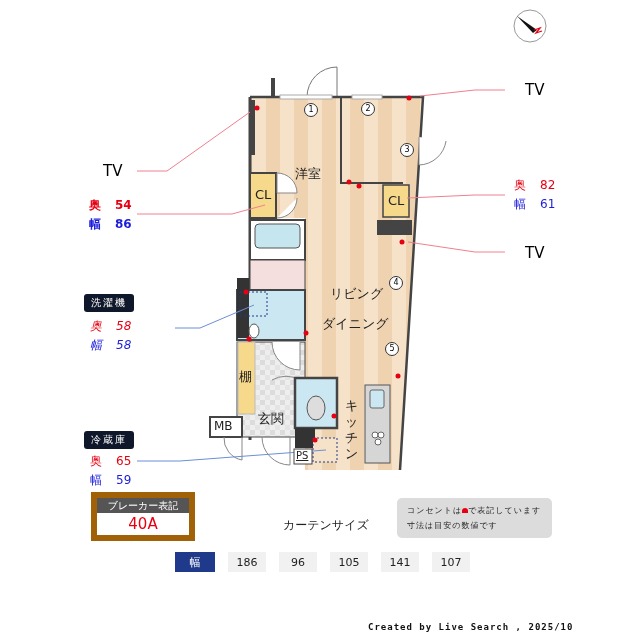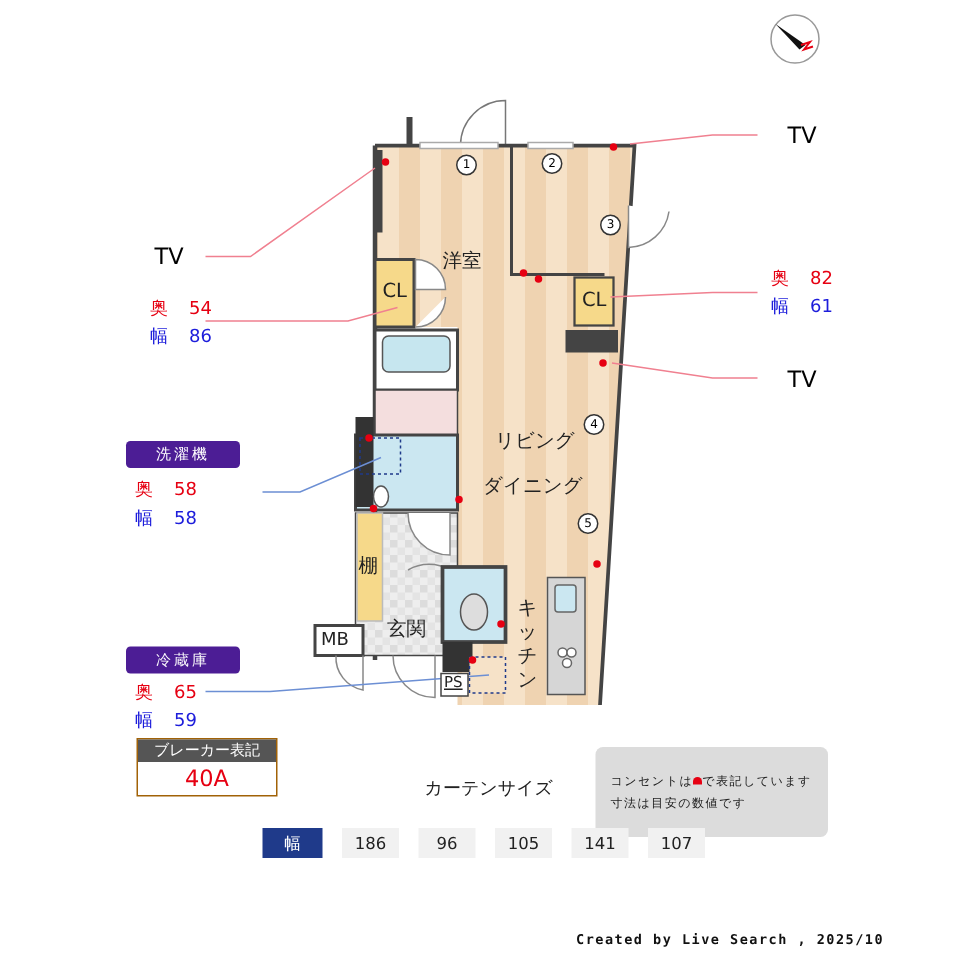--- a/index.html
+++ b/index.html
@@ -4,35 +4,35 @@
 <style>
   html,body{margin:0;padding:0;background:#fff;}
   body{width:640px;height:640px;position:relative;overflow:hidden;font-family:"DejaVu Sans","Liberation Sans",sans-serif;}
   .abs{position:absolute;}
   svg.plan{position:absolute;left:0;top:0;}
   .tv{color:#000000;font-size:15px;}
   .ann{font-size:12px;line-height:19px;}
   .ann .k{display:inline-block;width:26px;}
   .red{color:#e60012;}
   .blue{color:#1d1ddb;}
-  .tag{background:#4c1d95;color:#fff;font-size:10px;letter-spacing:2px;padding:2px 20px;border-radius:3px;}
+  .tag{background:#0f172a;color:#fff;font-size:10px;letter-spacing:2px;padding:2px 7px;border-radius:3px;}
   .room{font-size:13px;color:#222;}
-  .breaker{border:1px solid #a16207;width:92px;}
+  .breaker{border:6px solid #a16207;width:92px;}
   .breaker .h{background:#555;color:#fff;font-size:10px;text-align:center;height:15px;line-height:15px;}
   .breaker .v{color:#e60012;font-size:15px;text-align:center;height:22px;line-height:22px;}
-  .note{background:#dcdcdc;border-radius:5px;font-size:8px;color:#222;padding:15px 10px;line-height:15px;letter-spacing:1px;width:135px;}
+  .note{background:#dcdcdc;border-radius:5px;font-size:8px;color:#222;padding:5px 10px;line-height:15px;letter-spacing:1px;width:135px;}
   .dot{display:inline-block;width:6px;height:5px;background:#e60012;border-radius:3px 3px 0 0;vertical-align:middle;}
   table.ct{position:absolute;left:175px;top:546px;border-collapse:separate;border-spacing:0 6px;}
   table.ct td{width:38px;height:20px;text-align:center;font-size:11px;color:#222;padding:0;}
   table.ct td.gap{width:13px;}
   table.ct td.hdr{background:#1f3a8a;color:#fff;width:40px;}
   table.ct td.num{background:#c9c9c9;}
   table.ct td.val{background:#f1f1f1;}
   .circ{display:inline-block;width:12px;height:12px;border:1px solid #333;border-radius:50%;font-size:8px;line-height:12px;text-align:center;background:#fff;}
-  .credit{font-family:"DejaVu Sans Mono","Liberation Mono",monospace;font-size:9px;letter-spacing:1px;color:#111;font-weight:bold;margin-left:16px;}
+  .credit{font-family:"DejaVu Sans Mono","Liberation Mono",monospace;font-size:9px;letter-spacing:1px;color:#111;font-weight:bold;}
 </style>
 </head>
 <body>
 
 <svg class="plan" width="640" height="640">
   <defs>
     <pattern id="wood" width="28" height="10" patternUnits="userSpaceOnUse">
       <rect width="14" height="10" fill="#f6e2c8"></rect>
       <rect x="14" width="14" height="10" fill="#efd3b1"></rect>
     </pattern>
@@ -144,32 +144,32 @@
 <span class="abs room" style="left:345px;top:398px;width:14px;line-height:16px;">キッチン</span>
 <span class="abs room" style="left:258px;top:410px;">玄関</span>
 <span class="abs room" style="left:239px;top:368px;">棚</span>
 <span class="abs room" style="left:214px;top:419px;font-size:12px;">MB</span>
 <span class="abs room" style="left:296px;top:450px;font-size:10px;text-decoration:underline;">PS</span>
 
 <span class="abs tv" style="left:103px;top:162px;">TV</span>
 <span class="abs tv" style="left:525px;top:81px;">TV</span>
 <span class="abs tv" style="left:525px;top:244px;">TV</span>
 
-<div class="abs ann" style="left:100px;top:196px;">
+<div class="abs ann" style="left:89px;top:196px;font-weight:bold;">
   <div class="red"><span class="k">奥</span><span>54</span></div>
   <div class="blue"><span class="k">幅</span><span>86</span></div>
 </div>
 
 <div class="abs ann" style="left:514px;top:176px;">
   <div class="red"><span class="k">奥</span><span>82</span></div>
   <div class="blue"><span class="k">幅</span><span>61</span></div>
 </div>
 
 <span class="abs tag" style="left:84px;top:294px;">洗濯機</span>
-<div class="abs ann" style="left:90px;top:317px;">
+<div class="abs ann" style="left:90px;top:317px;font-style:italic;">
   <div class="red"><span class="k">奥</span><span>58</span></div>
   <div class="blue"><span class="k">幅</span><span>58</span></div>
 </div>
 
 <span class="abs tag" style="left:84px;top:431px;">冷蔵庫</span>
 <div class="abs ann" style="left:90px;top:452px;">
   <div class="red"><span class="k">奥</span><span>65</span></div>
   <div class="blue"><span class="k">幅</span><span>59</span></div>
 </div>
 

